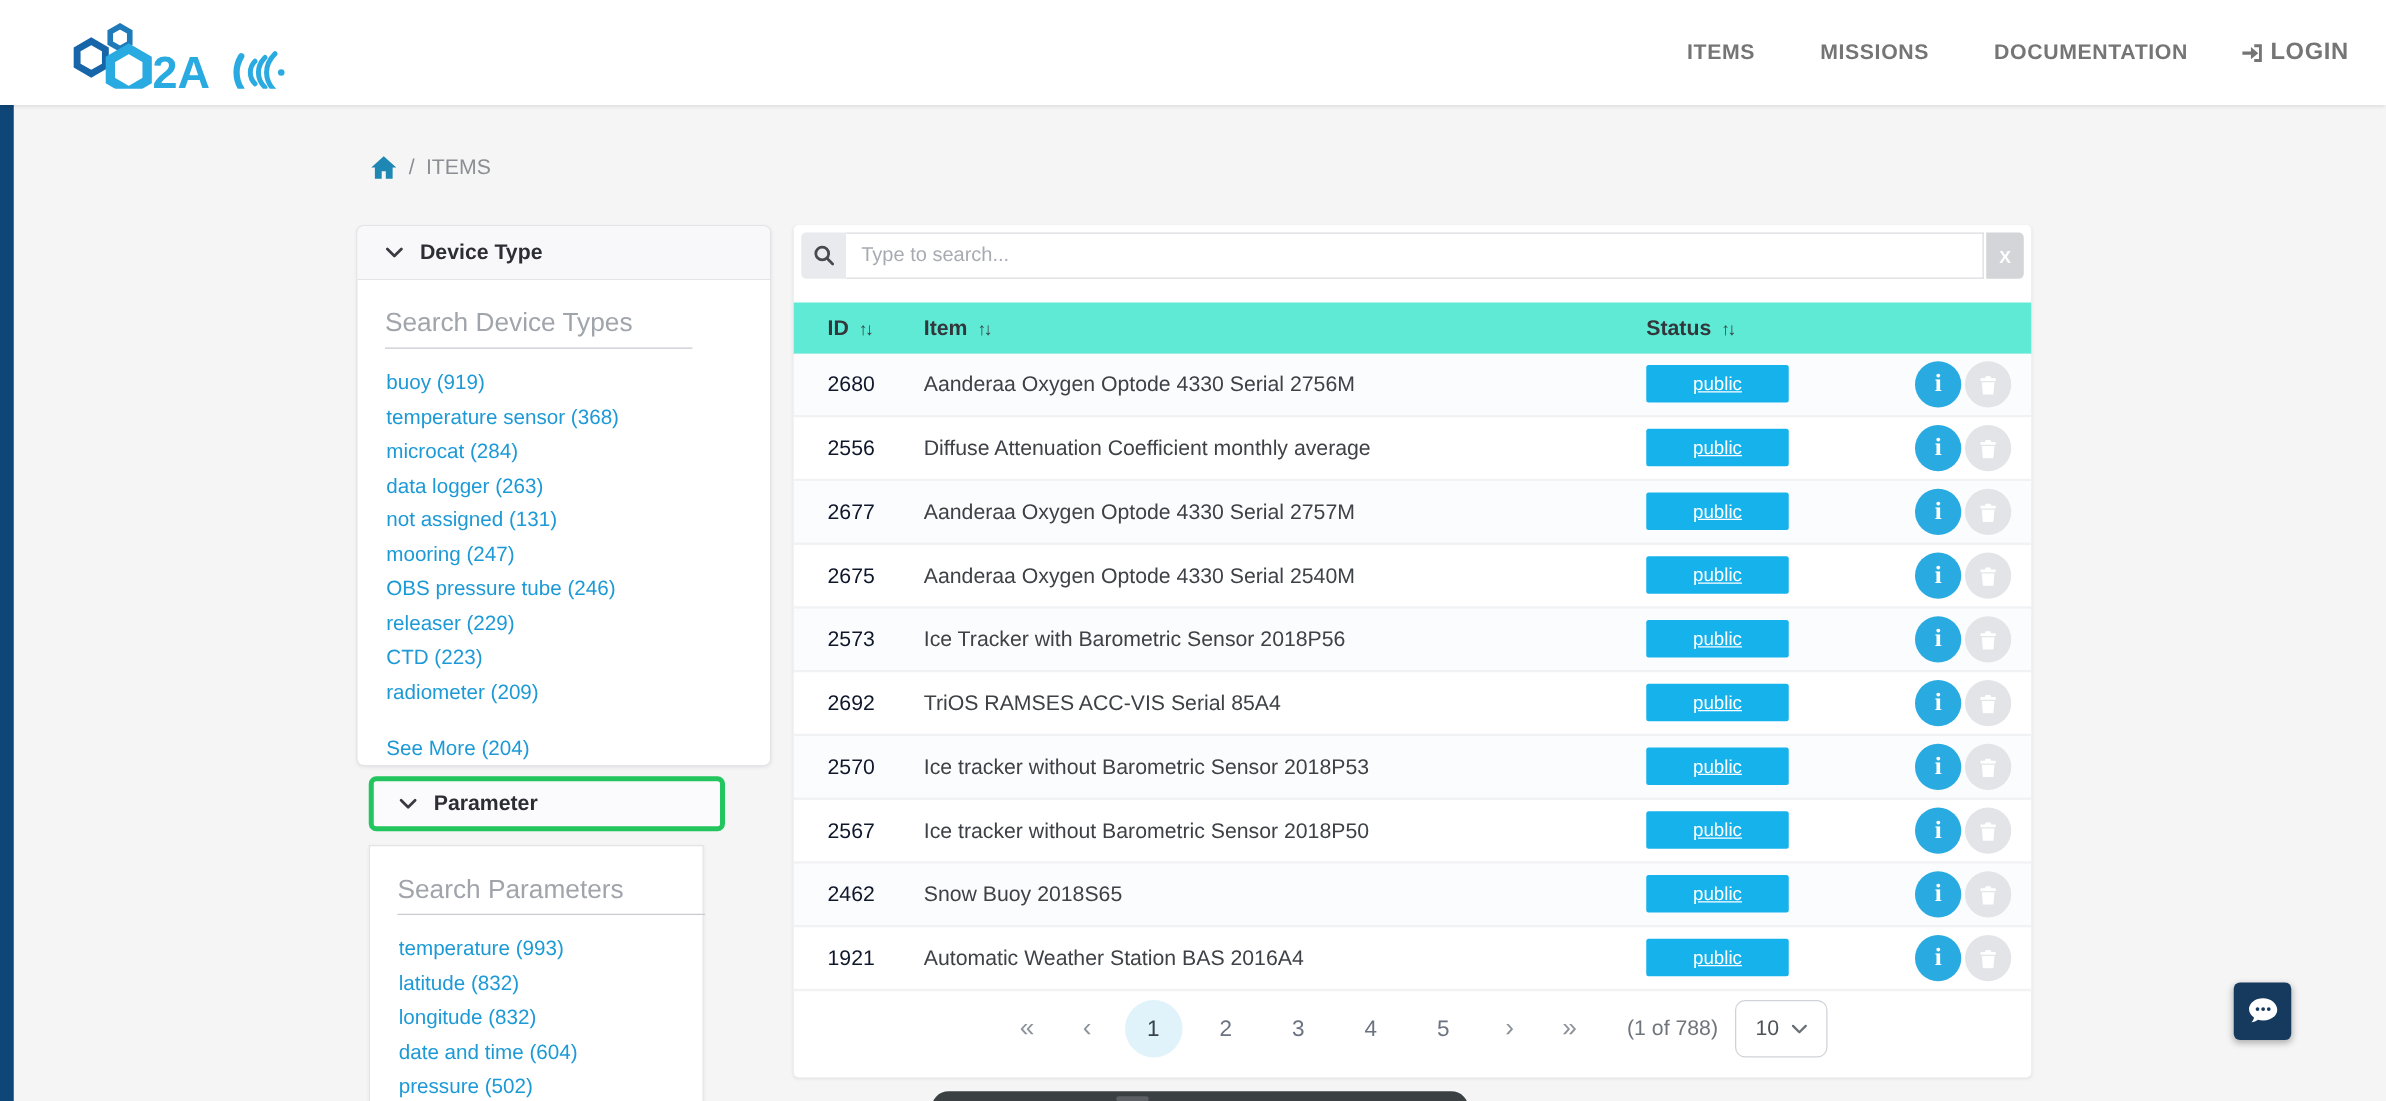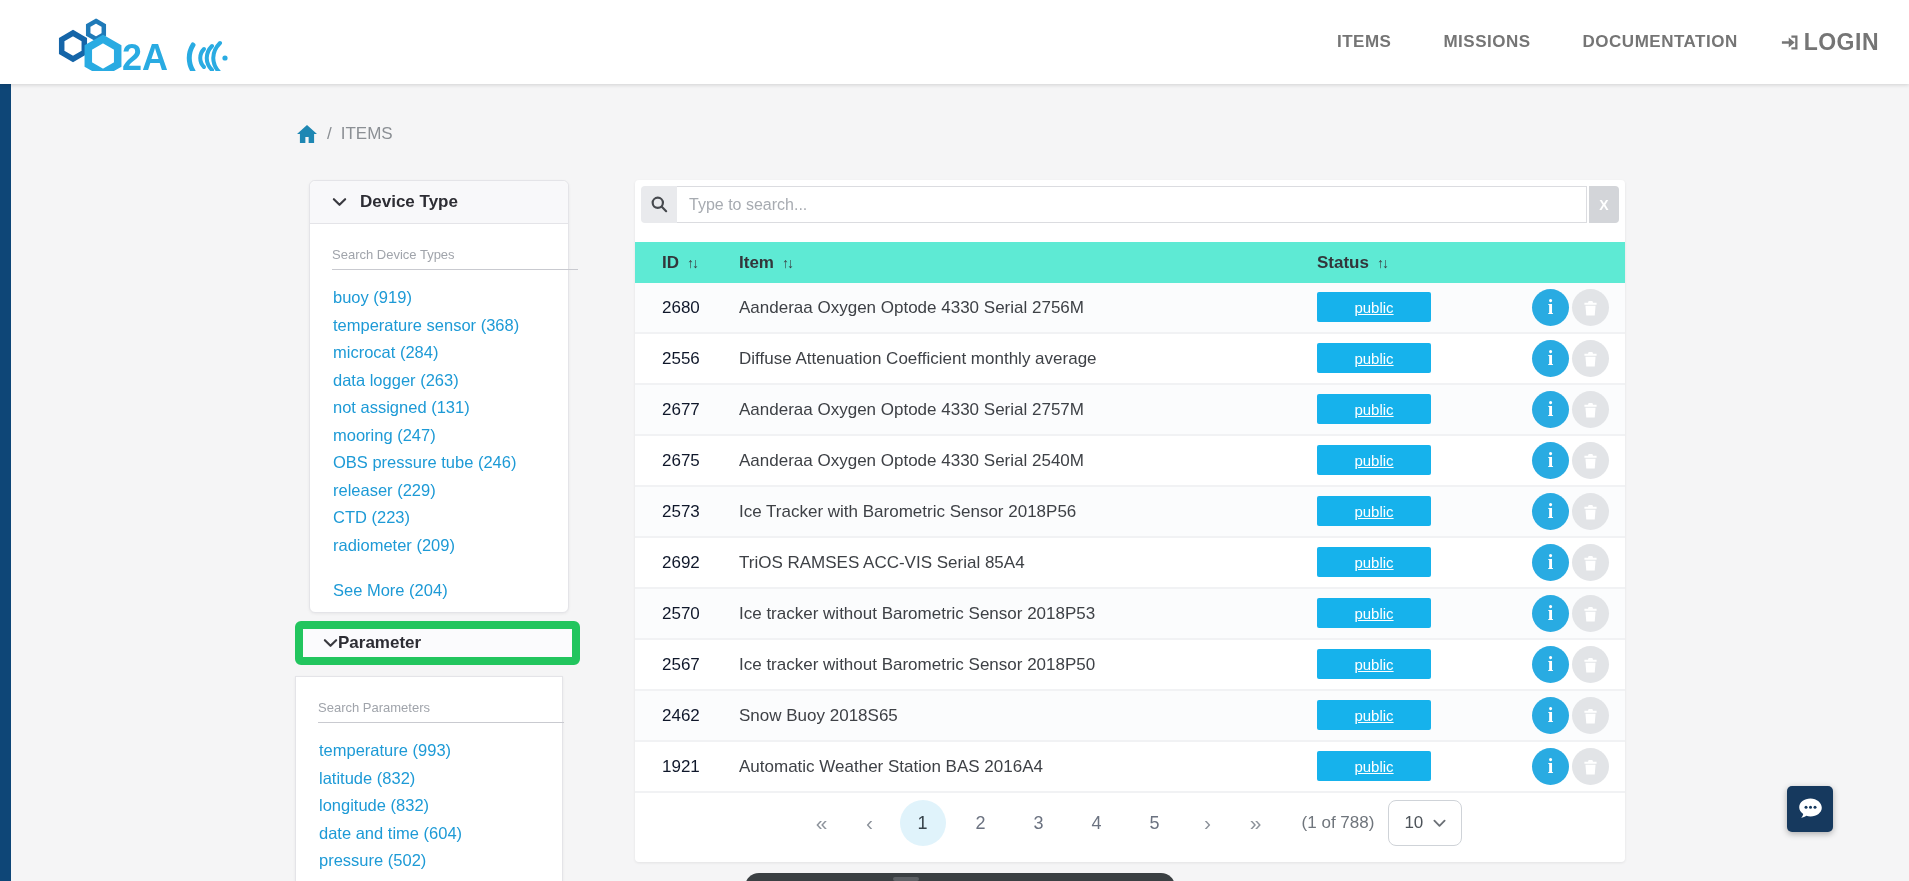--- a/index.html
+++ b/index.html
@@ -5,46 +5,46 @@
   html,body{margin:0;padding:0;}
   body{font-family:"Liberation Sans", sans-serif; background:#f5f5f6;}
   .viewport{position:relative;width:1909px;height:881px;overflow:hidden;background:#f5f5f6;}
 
   
   .navbar{position:absolute;top:0;left:0;width:100%;height:84px;background:#fff;
           box-shadow:0 1px 4px rgba(0,0,0,.15);display:flex;align-items:center;z-index:10;box-sizing:border-box;}
   .brand{display:flex;align-items:center;margin-left:28px;cursor:pointer;text-align:center;}
   .nav-links{margin-left:auto;margin-right:42px;display:flex;align-items:center;gap:52px;}
   .nav-link{color:#757575;font-weight:700;font-size:17px;letter-spacing:.5px;cursor:pointer;text-decoration:none;}
-  .login-link{display:flex;align-items:center;gap:5px;color:#757575;font-weight:700;font-size:23px;letter-spacing:.5px;cursor:pointer;}
+  .login-link{display:flex;align-items:center;gap:5px;color:#757575;font-weight:700;font-size:19px;letter-spacing:.5px;cursor:pointer;}
 
   
   .left-strip{position:absolute;left:0;top:84px;width:11px;height:797px;background:#0e4677;}
 
   
   .breadcrumb{position:absolute;left:296px;top:124px;display:flex;align-items:center;gap:9px;
               font-size:17px;color:#8b8f94;}
   .breadcrumb .home{display:flex;align-items:center;cursor:pointer;}
 
   
   .panel{position:absolute;background:#fff;border:1px solid #e4e4e8;border-radius:6px;
          box-shadow:0 1px 3px rgba(0,0,0,.06);box-sizing:border-box;}
-  .panel-devicetype{left:309px;top:180px;width:260px;height:433px;}
+  .panel-devicetype{left:285px;top:180px;width:332px;height:433px;}
   .panel-header{height:42px;background:#f8f8fa;border-bottom:1px solid #e4e4e8;border-radius:6px 6px 0 0;
                 display:flex;align-items:center;padding-left:22px;gap:13px;font-weight:700;font-size:17px;color:#2d2d34;cursor:pointer;}
   .side-search{display:block;margin:16px 22px 4px 22px;width:246px;border:none;border-bottom:1px solid #c9cad0;
-               background:transparent;font-size:13px;padding:7px 0;color:#b91c1c;outline:none;font-family:"Liberation Sans",sans-serif;}
+               background:transparent;font-size:21px;padding:7px 0;color:#b91c1c;outline:none;font-family:"Liberation Sans",sans-serif;}
   .side-search::placeholder{color:#a0a4ab;}
   .filter-list{display:flex;flex-direction:column;padding:10px 18px 0 23px;}
   .filter-link{color:#1d9ad6;font-size:16.5px;line-height:27.5px;cursor:pointer;text-decoration:none;}
   .see-more{margin-top:18px;}
 
   .param-header{position:absolute;left:295px;top:621px;width:285px;height:44px;box-sizing:border-box;
-                border:8px solid #22c55e;border-radius:6px;background:#fbfbfd;display:flex;align-items:center;
-                padding-left:20px;font-weight:700;font-size:17px;color:#2d2d34;cursor:pointer;}
+                border:4px solid #22c55e;border-radius:6px;background:#fbfbfd;display:flex;align-items:center;
+                padding-left:20px;gap:13px;font-weight:700;font-size:17px;color:#2d2d34;cursor:pointer;}
   .param-body{position:absolute;left:295px;top:676px;width:268px;height:214px;background:#fff;
               border:1px solid #e4e4e8;border-bottom:none;box-sizing:border-box;box-shadow:0 1px 3px rgba(0,0,0,.06);}
 
   
   .main-panel{position:absolute;left:635px;top:180px;width:990px;height:682px;background:#fff;border-radius:4px;
               box-shadow:0 1px 3px rgba(0,0,0,.08);box-sizing:border-box;}
   .search-row{position:absolute;top:6px;left:6px;right:6px;height:37px;display:flex;align-items:stretch;}
   .search-left{width:36px;background:#e9eaed;border-radius:4px 0 0 4px;display:flex;align-items:center;justify-content:center;}
   .main-search{flex:1;border:1px solid #dbdce0;border-left:none;background:#fff;font-size:16px;padding:12px 12px;
                color:#333;outline:none;font-family:"Liberation Sans",sans-serif;}

